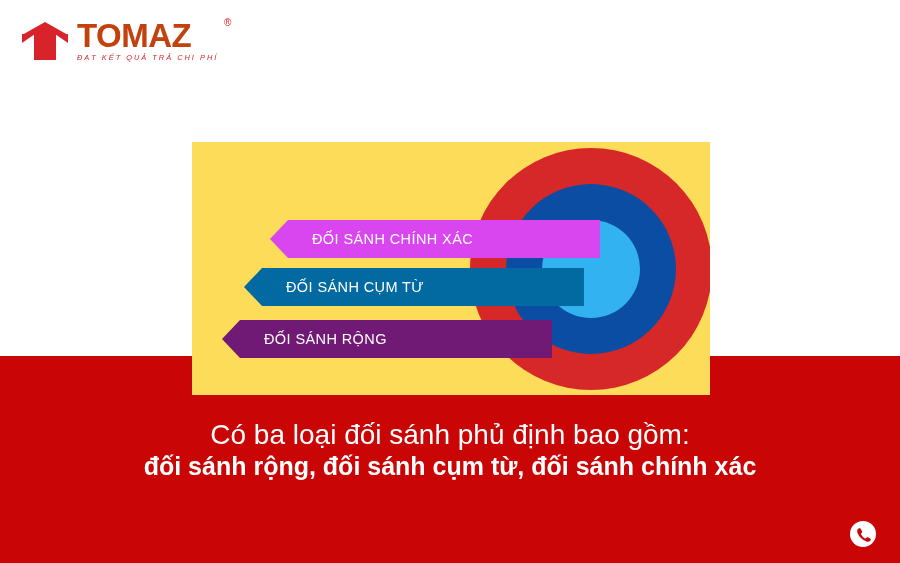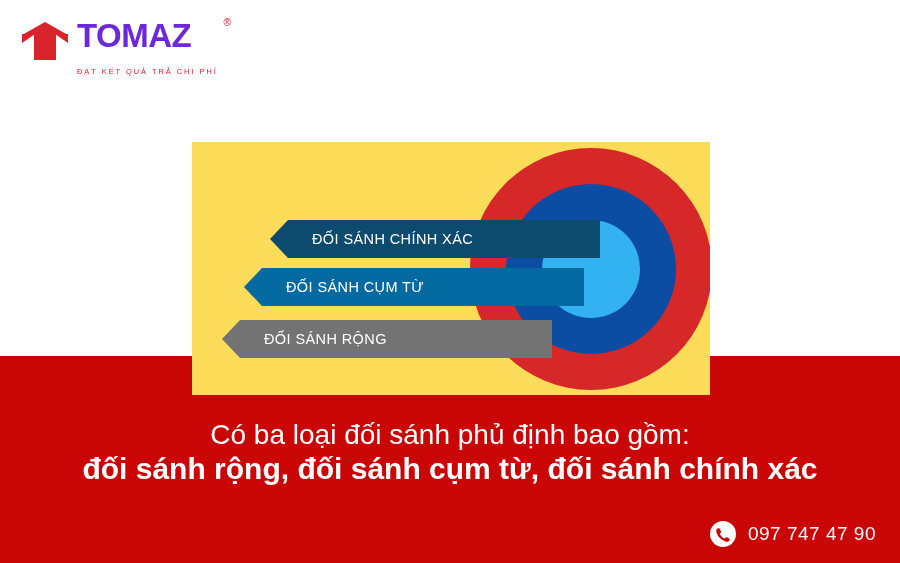--- a/index.html
+++ b/index.html
@@ -43,29 +43,29 @@
   .logo-mark .wedge-l{
     position:absolute;left:0;top:18px;width:0;height:0;
     border-top:9px solid #d8232a;border-right:13px solid transparent;
   }
   .logo-mark .wedge-r{
     position:absolute;right:0;top:18px;width:0;height:0;
     border-top:9px solid #d8232a;border-left:13px solid transparent;
   }
   .logo-text{margin-left:9px;position:relative;padding-top:4px;}
   .logo-word{
-    font-size:33px;font-weight:bold;color:#6d28d9;letter-spacing:-0.5px;
+    font-size:33px;font-weight:bold;color:#c2410c;letter-spacing:-0.5px;
     line-height:32px;font-family:"Liberation Sans",sans-serif;
   }
   .logo-reg{
     position:absolute;right:-13px;top:1px;font-size:10px;color:#d8232a;
   }
   .logo-tag{
-    font-size:7.4px;color:#d8232a;letter-spacing:2.0px;margin-top:15px;
-    font-family:"Liberation Sans",sans-serif;white-space:nowrap;
+    font-size:7.4px;color:#d8232a;letter-spacing:2.0px;margin-top:1px;
+    font-family:"Liberation Sans",sans-serif;white-space:nowrap;font-style:italic;
   }
 
   
   .title{
     position:absolute;left:0;top:76px;width:900px;text-align:center;
     font-size:29px;font-weight:bold;color:#0d0d0d;letter-spacing:0.2px;
     font-family:"Liberation Sans",sans-serif;
   }
 
   
@@ -89,37 +89,37 @@
 
   
   .arrow{
     position:absolute;height:38px;display:flex;align-items:center;
     color:#ffffff;font-size:14.5px;letter-spacing:0.4px;
     font-family:"Liberation Sans",sans-serif;
     clip-path:polygon(18px 0,100% 0,100% 100%,18px 100%,0 50%);
     padding-left:42px;box-sizing:border-box;white-space:nowrap;
   }
   .arrow-exact{
-    left:78px;top:78px;width:330px;background:#0c4a6e;
+    left:78px;top:78px;width:330px;background:#d946ef;
   }
   .arrow-phrase{
     left:52px;top:126px;width:340px;background:#0369a1;
   }
   .arrow-broad{
-    left:30px;top:178px;width:330px;background:#737373;
+    left:30px;top:178px;width:330px;background:#701a75;
   }
 
   
   .caption-1{
     position:absolute;left:0;top:419px;width:900px;text-align:center;
     font-size:28px;color:#ffffff;font-family:"Liberation Sans",sans-serif;
   }
   .caption-2{
     position:absolute;left:0;top:452px;width:900px;text-align:center;
-    font-size:30px;font-weight:bold;color:#ffffff;
+    font-size:25px;font-weight:bold;color:#ffffff;
     font-family:"Liberation Sans",sans-serif;
   }
 
   
   .footer-left{
     position:absolute;left:18px;top:521px;display:flex;align-items:center;
   }
   .footer-right{
     position:absolute;right:24px;top:521px;display:flex;align-items:center;
   }
@@ -182,16 +182,15 @@
   <div class="caption-1">Có ba loại đối sánh phủ định bao gồm:</div>
   <div class="caption-2">đối sánh rộng, đối sánh cụm từ, đối sánh chính xác</div>
 
 
   <div class="footer-right">
     <span class="circ-icon">
       <svg width="17" height="17" viewBox="0 0 20 20">
         <path d="M5.2 2.6c-.8 0-1.6.5-2.1 1.3-.6 1-.6 2.4-.1 3.9.7 2.2 2.2 4.5 4.1 6.3 1.9 1.9 4.2 3.3 6.3 4 1.5.5 2.9.5 3.9-.1.8-.5 1.3-1.3 1.3-2.1 0-.4-.2-.7-.5-.9l-2.8-1.7c-.5-.3-1.1-.2-1.5.2l-1 1c-.3.3-.7.3-1 .1-1-.6-1.9-1.3-2.7-2.1-.8-.8-1.5-1.7-2.1-2.7-.2-.3-.2-.7.1-1l1-1c.4-.4.5-1 .2-1.5L6.6 3.1c-.2-.3-.5-.5-.9-.5h-.5z" fill="#c90505"></path>
       </svg>
     </span>
-    <span class="footer-phone">097 747 47 90</span>
   </div>
 
 </div>
 
 </body></html>

